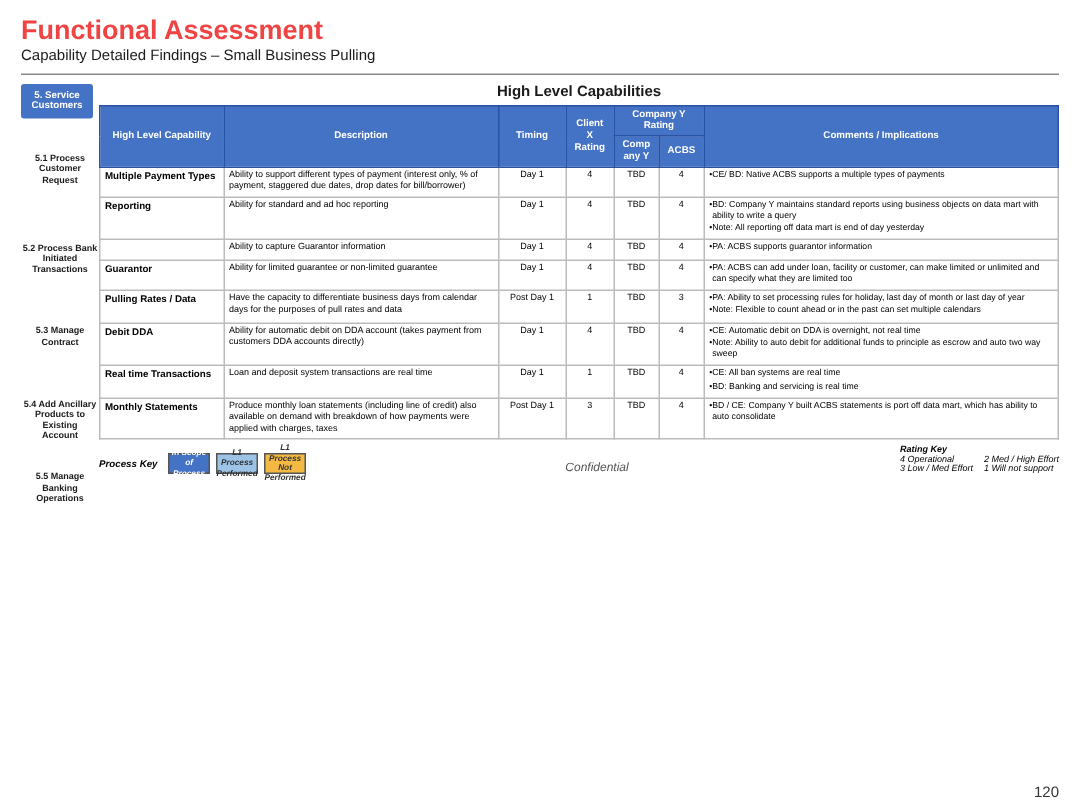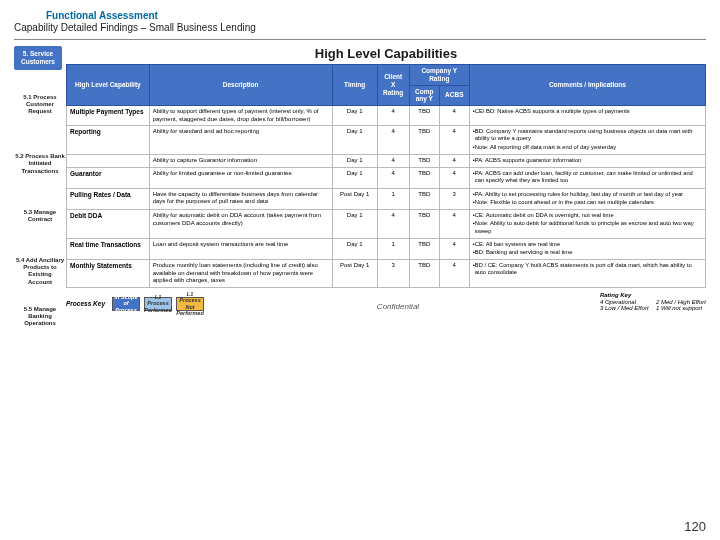--- a/index.html
+++ b/index.html
@@ -12,25 +12,24 @@
       overflow: hidden;
       position: relative;
     }
     .page {
       width: 720px;
       height: 540px;
       padding: 10px 14px 8px 14px;
       position: relative;
     }
     .header-title {
-      font-size: 10px;
-      font-weight: bold;
-      color: #0369a1;
-      line-height: 1.2;
-      margin-left: 32px;
+      font-size: 18px;
+      font-weight: bold;
+      color: #ef4444;
+      line-height: 1.2;
     }
     .header-subtitle {
       font-size: 10px;
       color: #1a1a1a;
       margin-bottom: 6px;
     }
     .header-divider {
       border: none;
       border-top: 1.5px solid #888;
       margin-bottom: 6px;
@@ -67,21 +66,21 @@
       margin-bottom: 2px;
       line-height: 1.2;
     }
     .content-area {
       flex: 1;
       display: flex;
       flex-direction: column;
     }
     .high-level-header {
       text-align: center;
-      font-size: 13px;
+      font-size: 10px;
       font-weight: bold;
       color: #1a1a1a;
       margin-bottom: 3px;
     }
     table.main-table {
       width: 100%;
       border-collapse: collapse;
       font-size: 6px;
     }
     table.main-table th {
@@ -155,41 +154,41 @@
     }
     .rating-key-title { font-weight: bold; margin-bottom: 1px; }
     .rating-grid { display: grid; grid-template-columns: 1fr 1fr; gap: 0 6px; }
     .confidential-label {
       font-size: 8px;
       color: #555;
       flex: 1;
       text-align: center;
     }
     .page-num {
-      font-size: 13px;
+      font-size: 10px;
       color: #333;
       position: absolute;
       bottom: 6px;
       right: 14px;
     }
     .scope-box {
       background: #4472c4;
       color: #fff;
       font-weight: bold;
       font-size: 5.5px;
     }
     tr.section-start td { border-top: 1px solid #777; }
   </style>
 </head>
 <body>
 
 <div class="page">
 
   <div class="header-title">Functional Assessment</div>
-  <div class="header-subtitle">Capability Detailed Findings – Small Business Lending</div>
+  <div class="header-subtitle">Capability Detailed Findings – Small Business Pulling</div>
   <hr class="header-divider">
 
   <div class="main-layout">
 
     <div class="left-sidebar">
       <div class="service-label">5. Service Customers</div>
 
       <div style="height:18px"></div>
       <div class="section-label">5.1 Process<br>Customer<br>Request</div>
       <div style="height:32px"></div>

